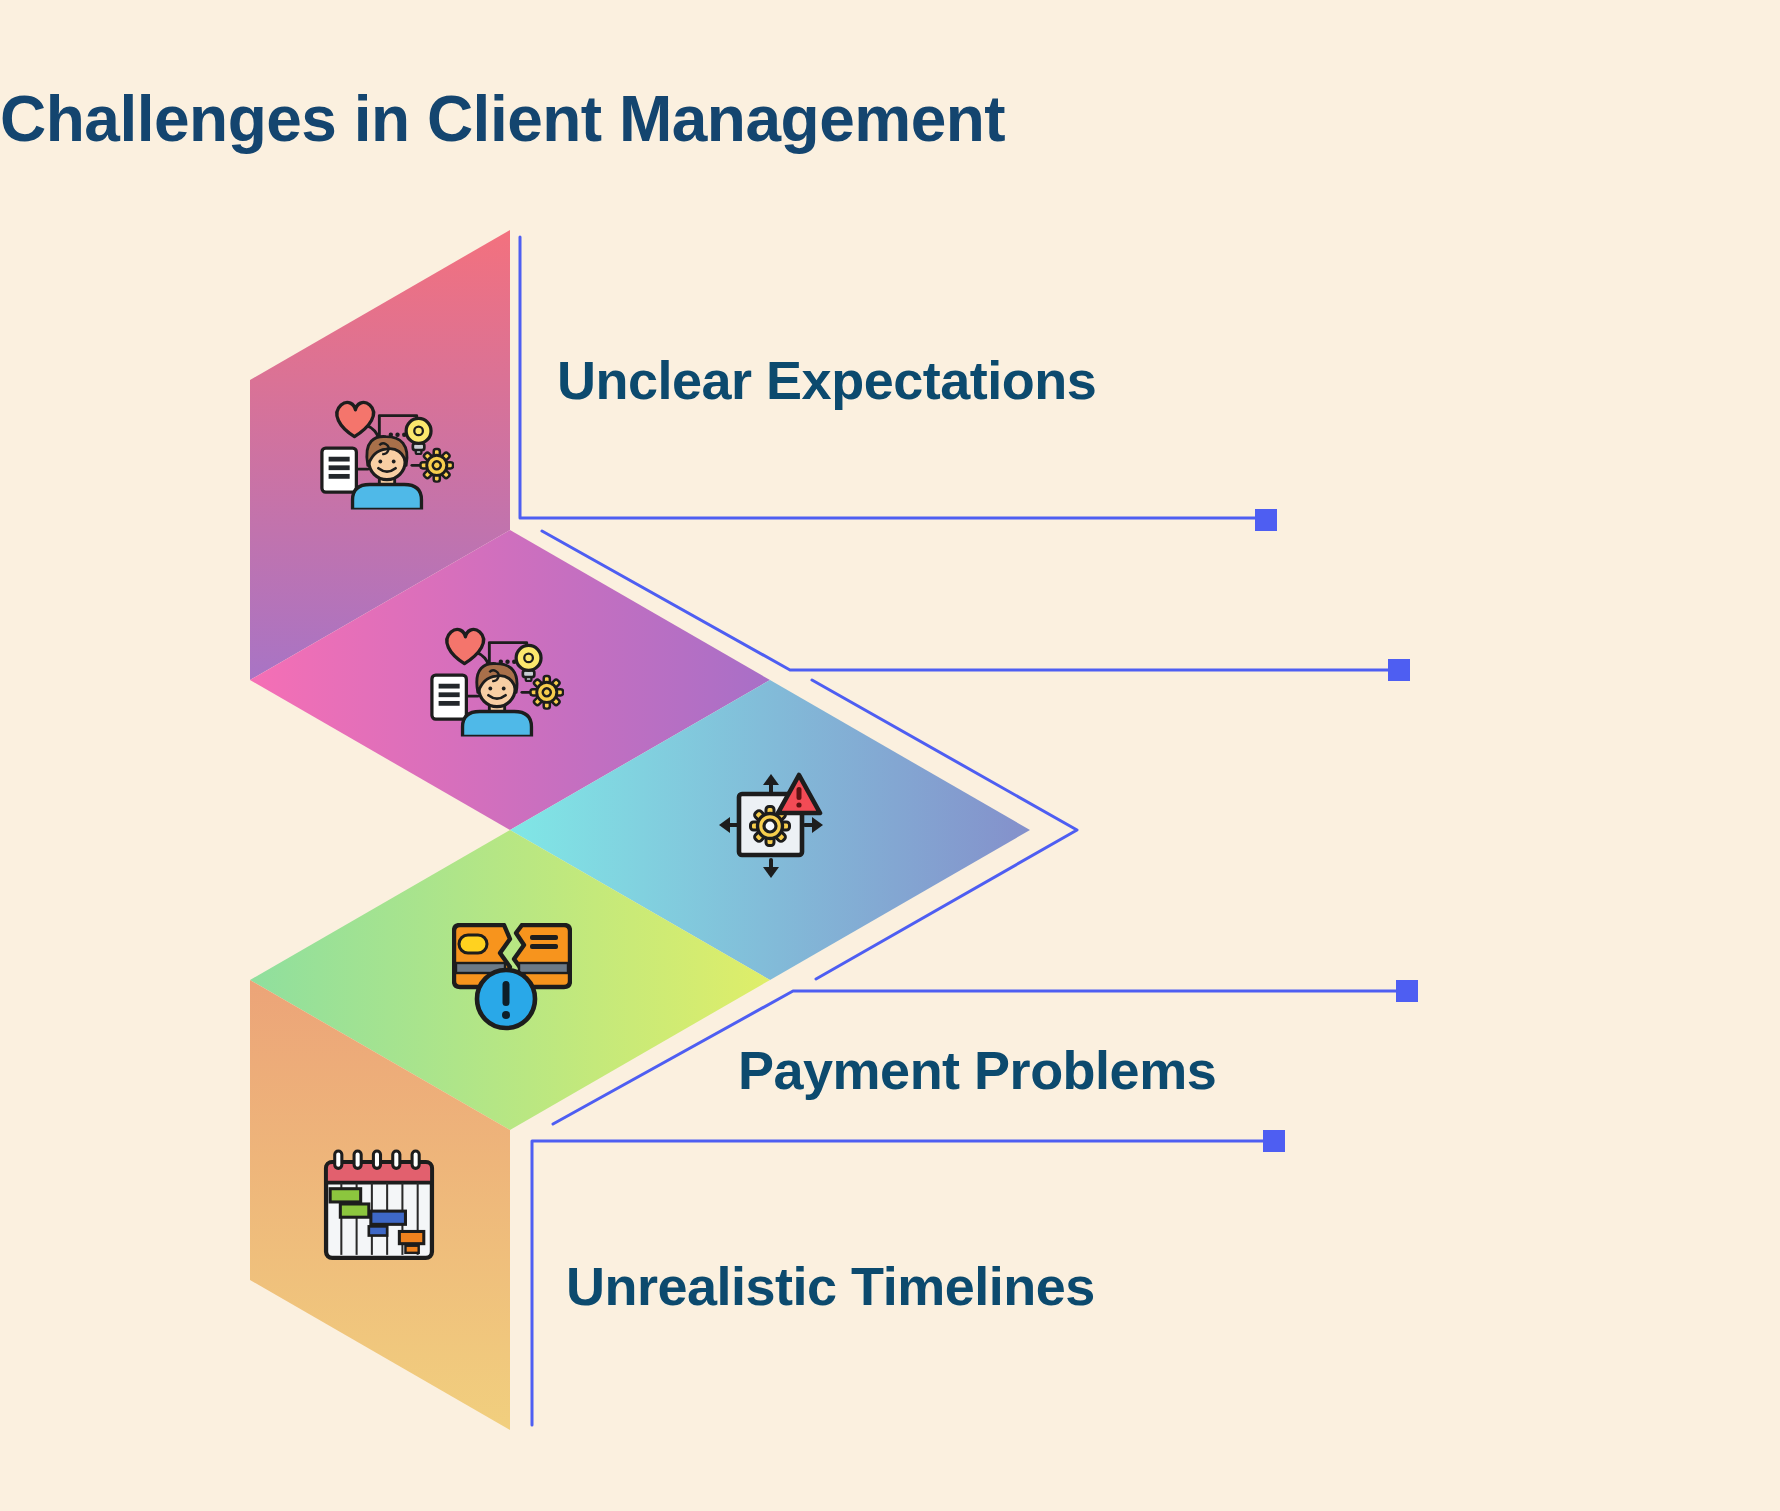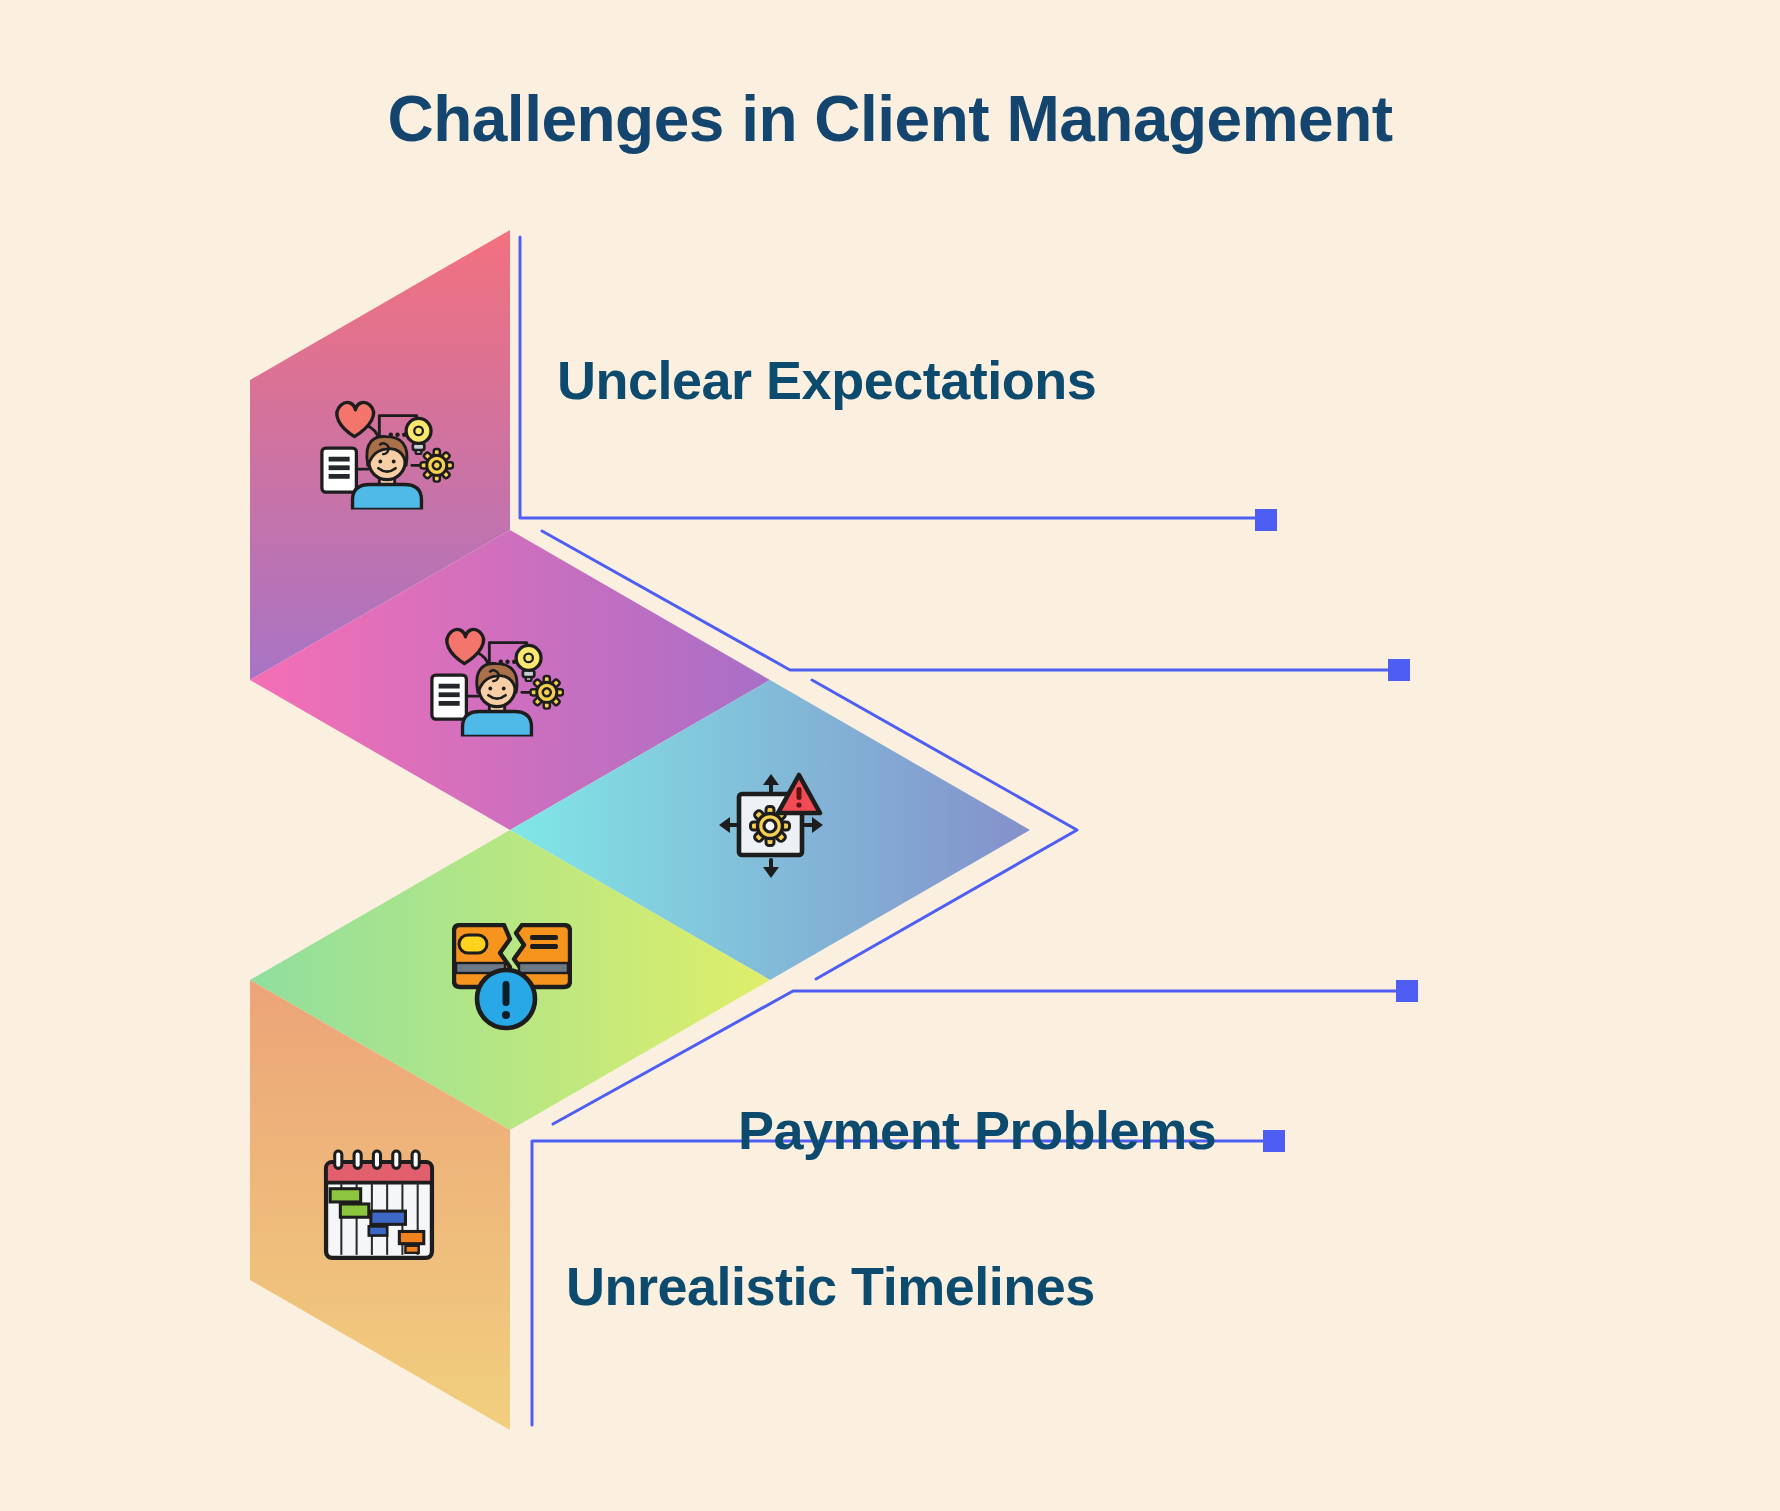--- a/index.html
+++ b/index.html
@@ -6,21 +6,21 @@
   .canvas{
     position:relative;
     width:1780px;height:1511px;
     background:#FBF0DF;
     overflow:hidden;
     font-family:"Liberation Sans", sans-serif;
   }
   .page-title{
     position:absolute;
     left:0;top:82px;width:1780px;
-    text-align:center;
+    text-align:left;
     font-size:64px;
     font-weight:700;
     letter-spacing:-0.5px;
     color:#14456F;
   }
   .item-label{
     position:absolute;
     font-size:54px;
     font-weight:600;
     letter-spacing:-0.5px;
@@ -204,16 +204,16 @@
       <use href="#sym-scope"></use>
     </svg>
   <svg class="icon" style="left:452px;top:923px;width:120px;height:110px" viewBox="0 0 120 110">
       <use href="#sym-payment"></use>
     </svg>
   <svg class="icon" style="left:322px;top:1148px;width:114px;height:114px" viewBox="0 0 112 112">
       <use href="#sym-calendar"></use>
     </svg>
 
   <div class="item-label" style="left:557px;top:382px">Unclear Expectations</div>
-  <div class="item-label" style="left:738px;top:1132px">Payment Problems</div>
+  <div class="item-label" style="left:738px;top:1072px">Payment Problems</div>
   <div class="item-label" style="left:566px;top:1288px">Unrealistic Timelines</div>
 
 </div>
 
 </body></html>

